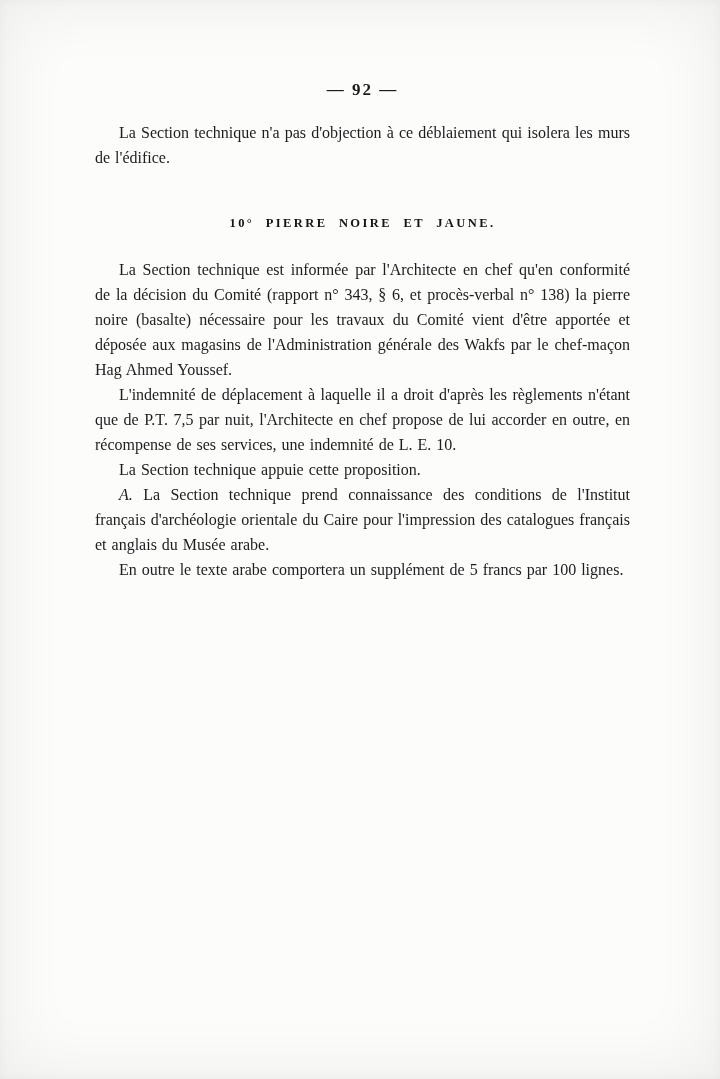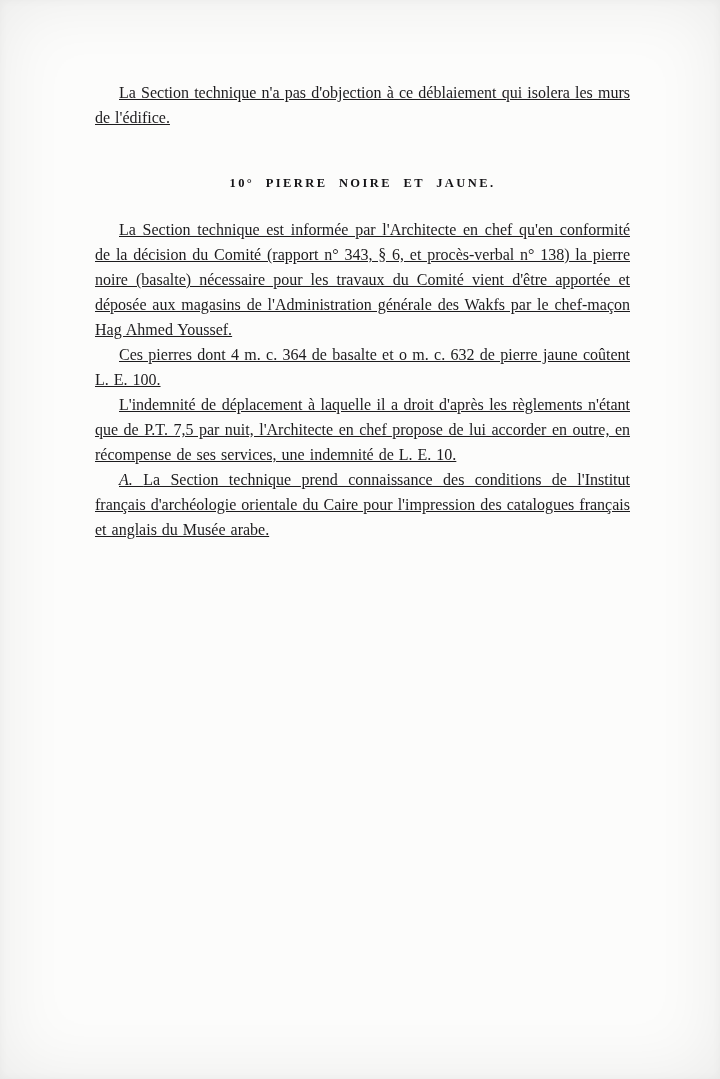--- a/index.html
+++ b/index.html
@@ -22,21 +22,20 @@
   }
   .folio {
     text-align: center;
     font-weight: bold;
     font-size: 17px;
     letter-spacing: 2px;
     margin: 0 0 20px 0;
   }
   .body-block {
     margin: 0;
-    text-decoration: underline;
   }
   .para {
     margin: 0;
     text-indent: 24px;
     text-align: justify;
     font-size: 16px;
     line-height: 25px;
     word-spacing: 1px;
   }
   .heading {
@@ -50,31 +49,33 @@
   }
   .lead {
     font-style: italic;
   }
 </style>
 </head>
 <body>
 
 <div class="scan">
 
+  <div class="folio">— 92 —</div>
 
   <section class="body-block">
     <p class="para">La Section technique n'a pas d'objection à ce déblaiement qui isolera les murs de l'édifice.</p>
   </section>
 
   <h2 class="heading">10° PIERRE NOIRE ET JAUNE.</h2>
 
   <section class="body-block">
     <p class="para">La Section technique est informée par l'Architecte en chef qu'en conformité de la décision du Comité (rapport n° 343, § 6, et procès-verbal n° 138) la pierre noire (basalte) nécessaire pour les travaux du Comité vient d'être apportée et déposée aux magasins de l'Administration générale des Wakfs par le chef-maçon Hag Ahmed Youssef.</p>
-    <p class="para">Ces pierres dont 4 m. c. 364 de basalte et o m. c. 632 de pierre jaune coûtent L. E. 100.</p>
     <p class="para">L'indemnité de déplacement à laquelle il a droit d'après les règlements n'étant que de P.T. 7,5 par nuit, l'Architecte en chef propose de lui accorder en outre, en récompense de ses services, une indemnité de L. E. 10.</p>
+    <p class="para">La Section technique appuie cette proposition.</p>
   </section>
 
 
   <section class="body-block">
     <p class="para"><em class="lead">A. </em><span>La Section technique prend connaissance des conditions de l'Institut français d'archéologie orientale du Caire pour l'impression des catalogues français et anglais du Musée arabe.</span></p>
+    <p class="para">En outre le texte arabe comportera un supplément de 5 francs par 100 lignes.</p>
   </section>
 
 </div>
 
 </body></html>

